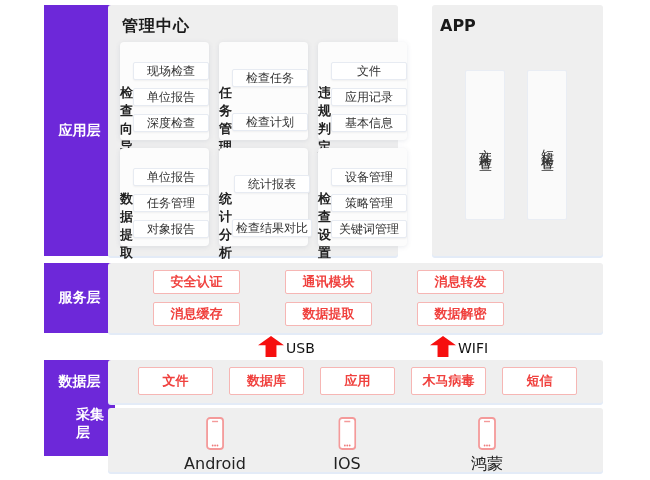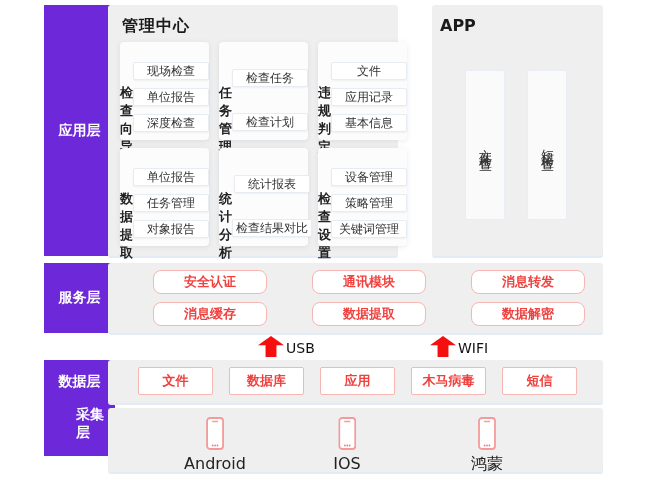--- a/index.html
+++ b/index.html
@@ -69,21 +69,21 @@
   .app-bar.bar2 { left:95px; }
 
   
   .red-btn {
     background:#ffffff; border:1px solid #f6b6b4; border-radius:2px;
     color:#f0413e; font-size:13px; font-weight:bold;
     display:flex; align-items:center; justify-content:center;
   }
   .service-rows { position:absolute; top:7px; left:45px; display:flex; flex-direction:column; gap:8px; }
   .service-row  { display:flex; gap:45px; }
-  .service-row .red-btn { width:114px; height:24px;border-radius:8px; }
+  .service-row .red-btn { width:87px; height:24px; }
 
   .data-row { position:absolute; top:7px; left:30px; display:flex; gap:16px; }
   .data-row .red-btn { width:75px; height:28px; }
 
   
   .up-arrow {
     position:absolute; width:26px; height:21px; background:#f60f0f;
     clip-path:polygon(50% 0%, 100% 44%, 71% 44%, 71% 100%, 29% 100%, 29% 44%, 0% 44%);
   }
   .arrow-usb  { left:258px; top:336px; }

